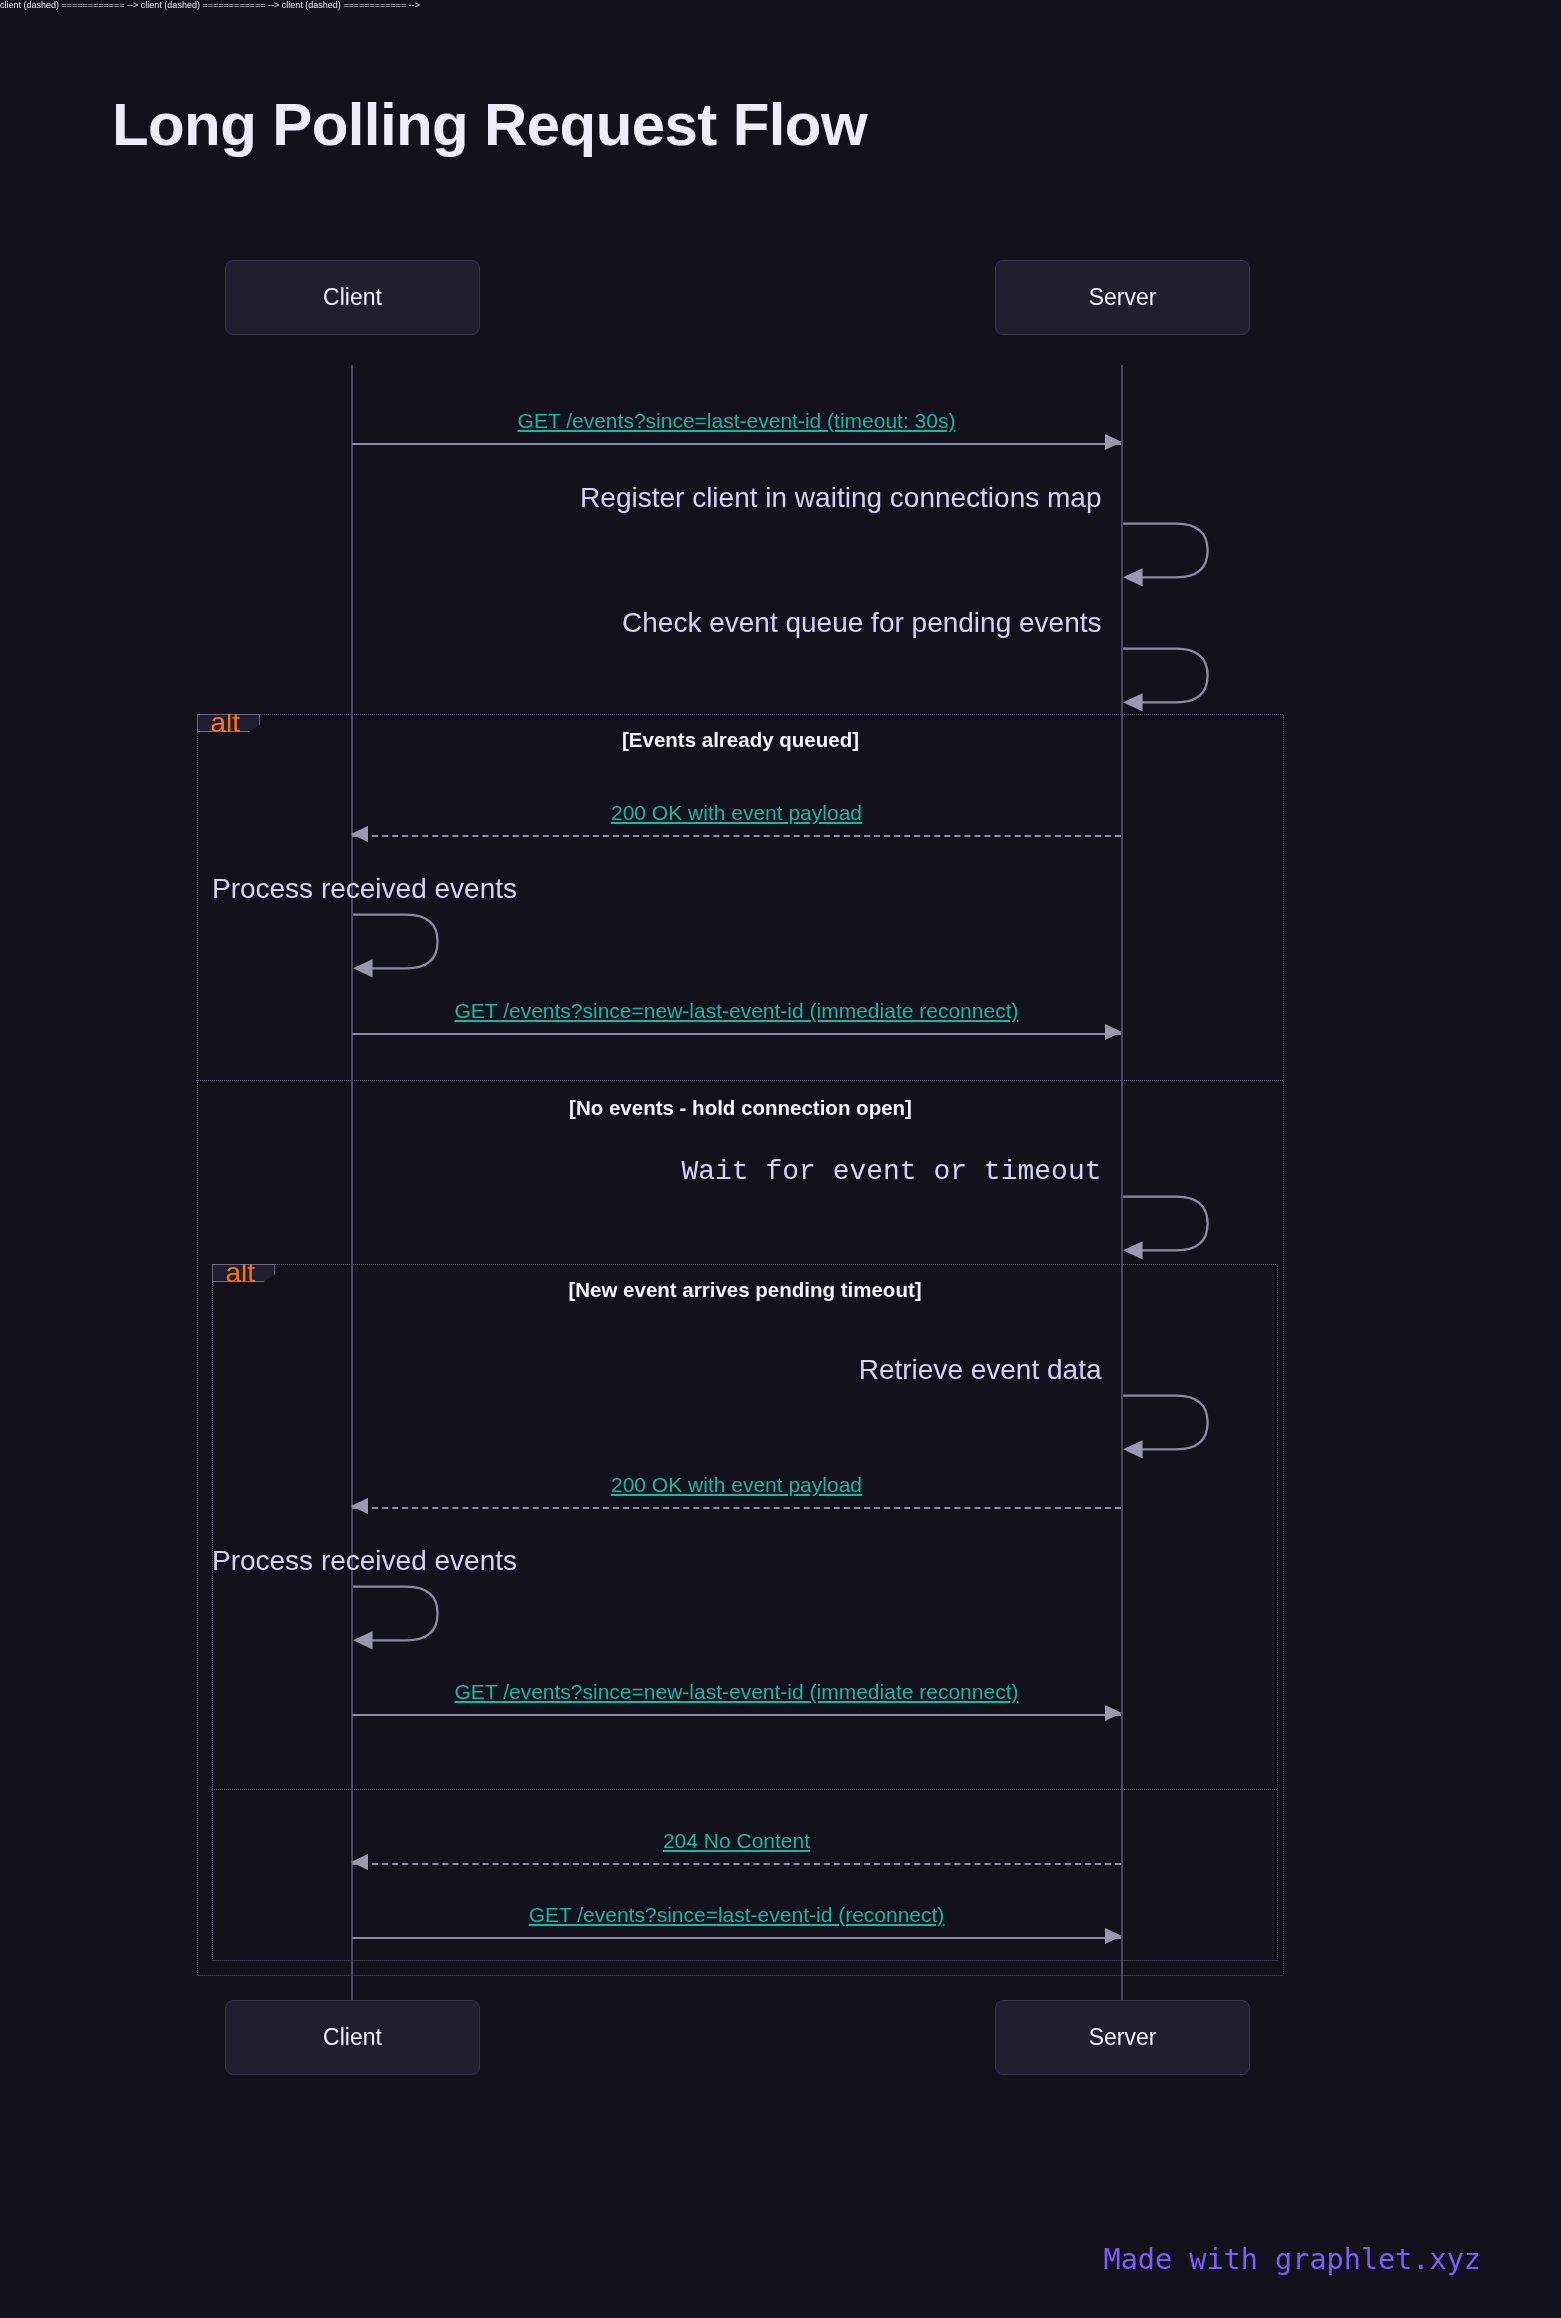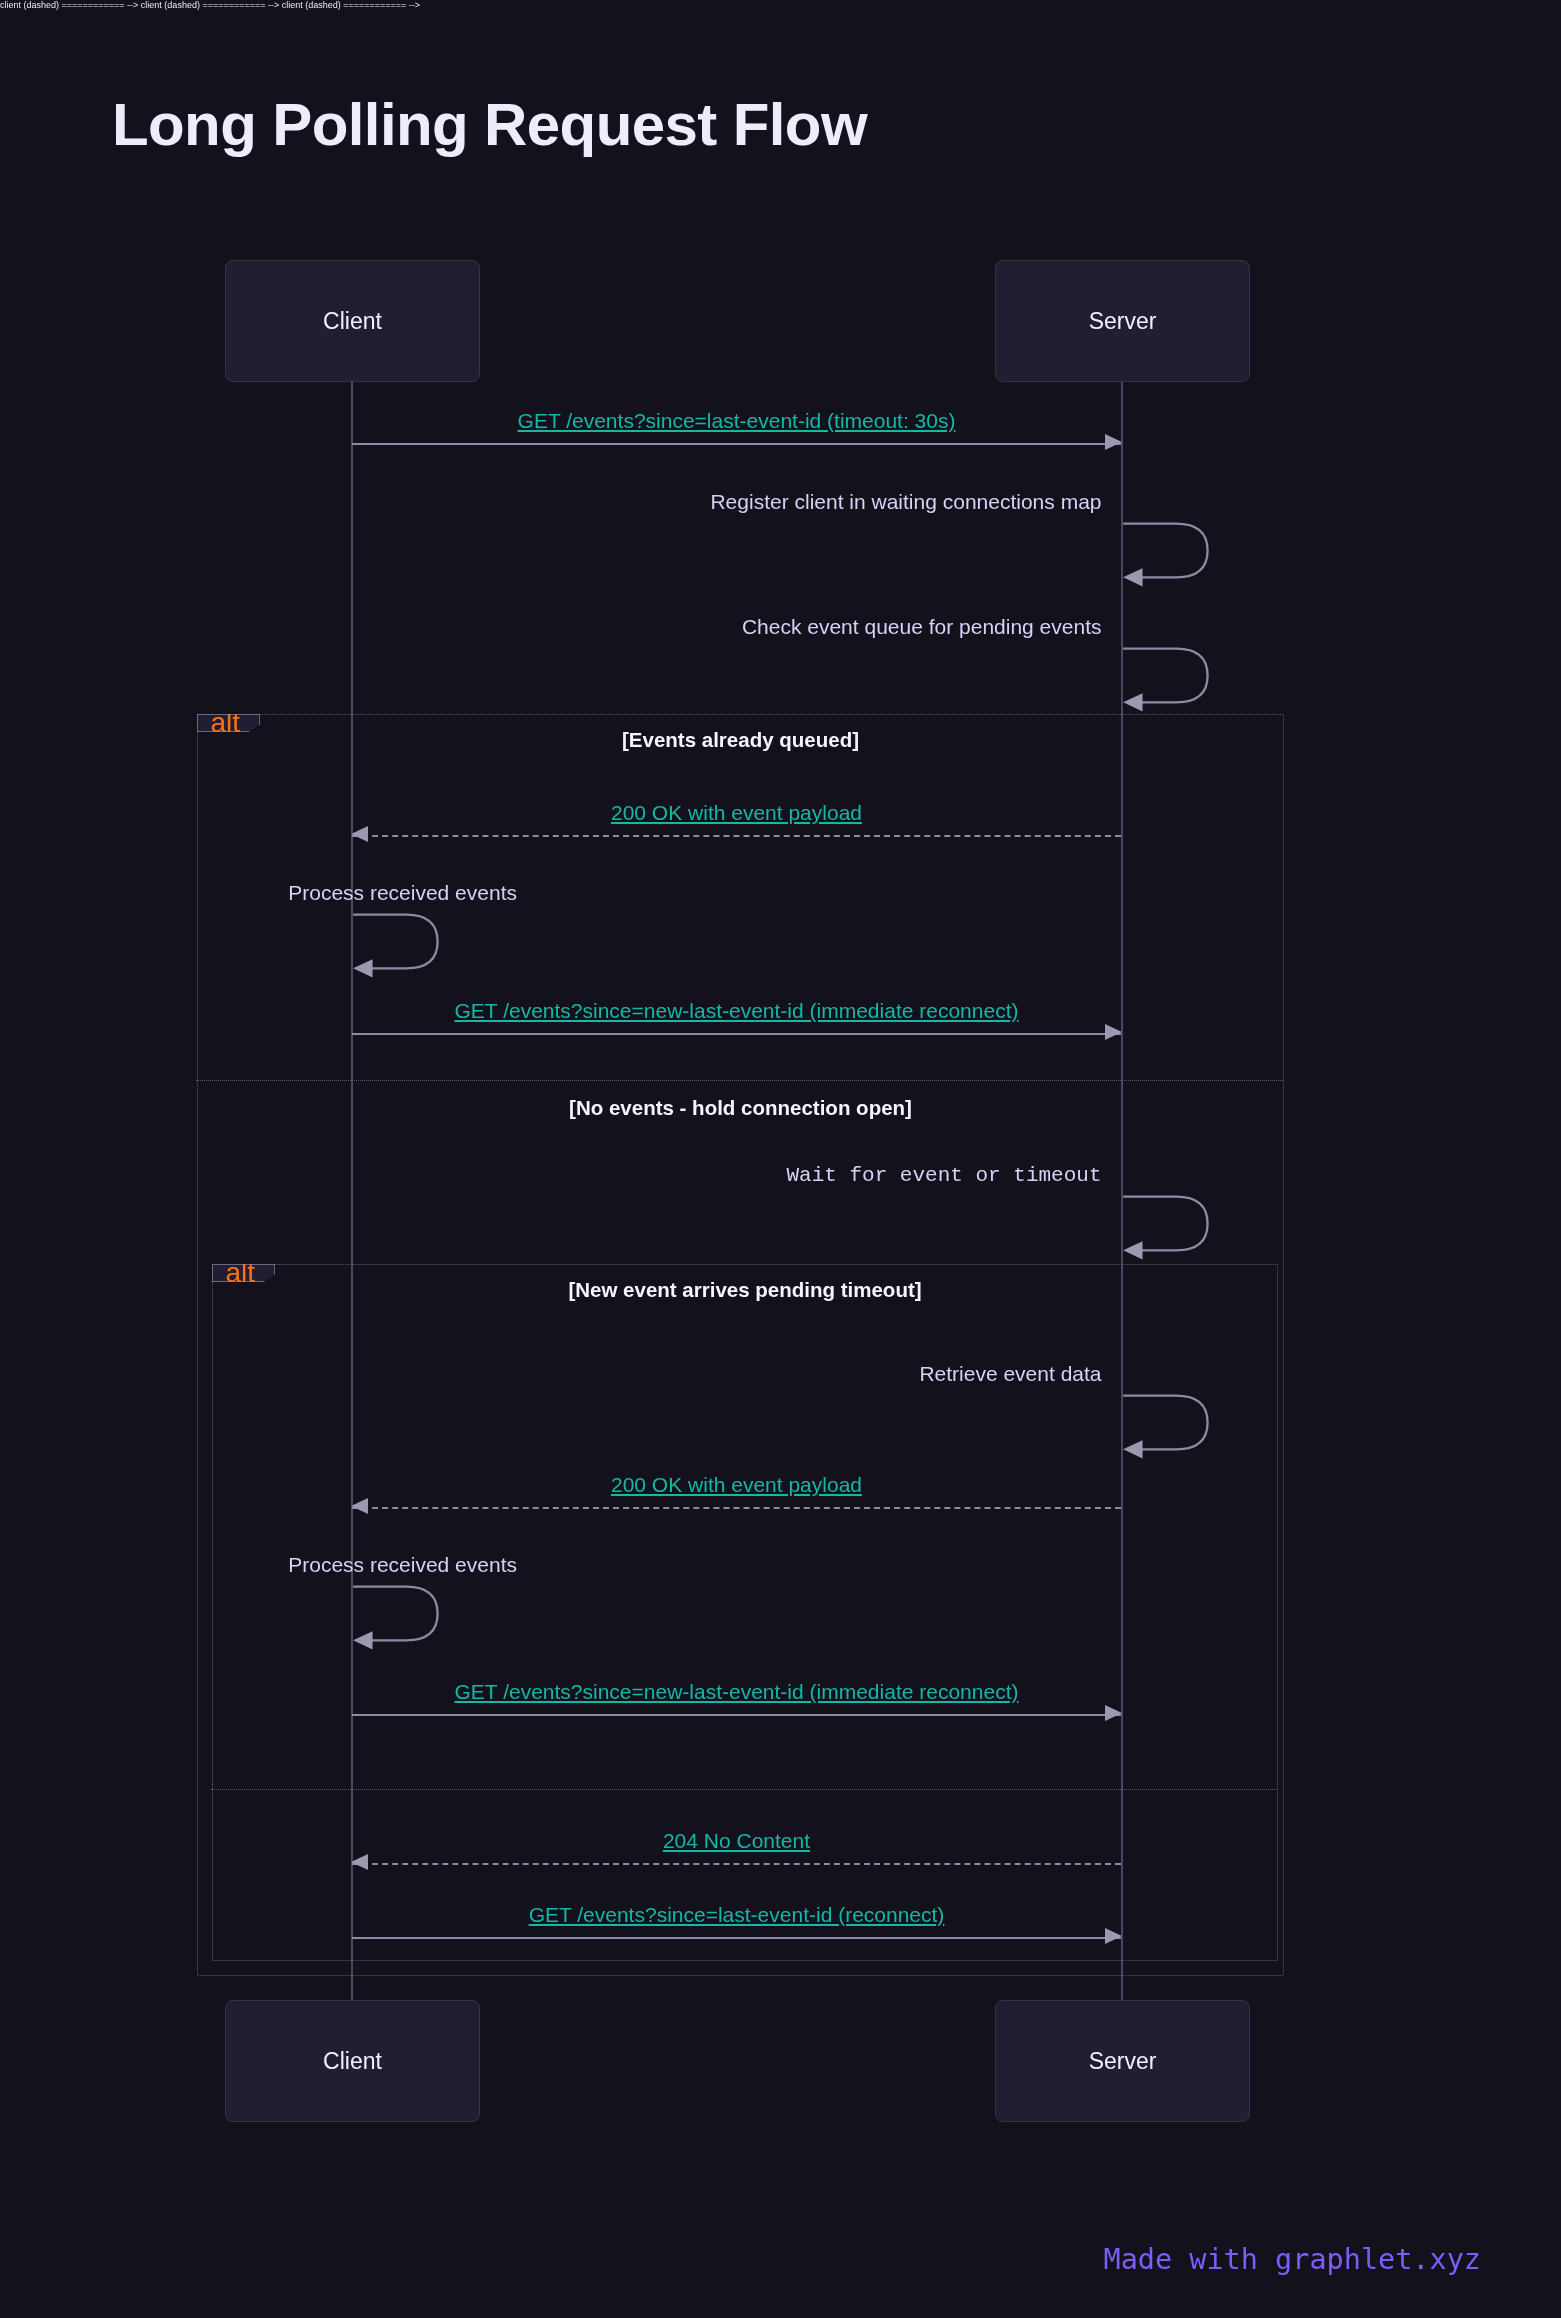--- a/index.html
+++ b/index.html
@@ -15,21 +15,21 @@
   
   .title {
     position:absolute; left:112px; top:90px;
     font-size:60px; font-weight:bold; letter-spacing:-0.6px;
     color:#eeebfb; white-space:nowrap;
   }
 
   
   .participant {
     position:absolute;
-    width:255px; height:122px;
+    width:255px; height:75px;
     background:#201e30;
     border:1.1px solid #35334a;
     border-radius:8px;
     display:flex; align-items:center; justify-content:center;
     font-size:23px; color:#f2f0fd;
   }
 
   
   .lifeline {
     position:absolute; width:1.7px;
@@ -59,21 +59,21 @@
   .arrowhead.right { right:-1.1px; border-left:17px solid #9b99b0; }
   .arrowhead.left  { left:-1.1px;  border-right:17px solid #9b99b0; }
 
   
   .selfloop { position:absolute; }
   .selfloop svg { display:block; overflow:visible; }
   .selfloop .label {
     position:absolute; bottom:100%; left:-20.5px;
     transform:translateX(-100%);
     white-space:nowrap; text-align:right;
-    font-size:21px; color:#d6d2f5;
+    font-size:28px; color:#d6d2f5;
     padding-bottom:4.6px;
   }
 
   
   .fragment {
     position:absolute;
     border:1.7px dotted #5b5970;
     border-radius:1.1px;
   }
   .frag-tag {

